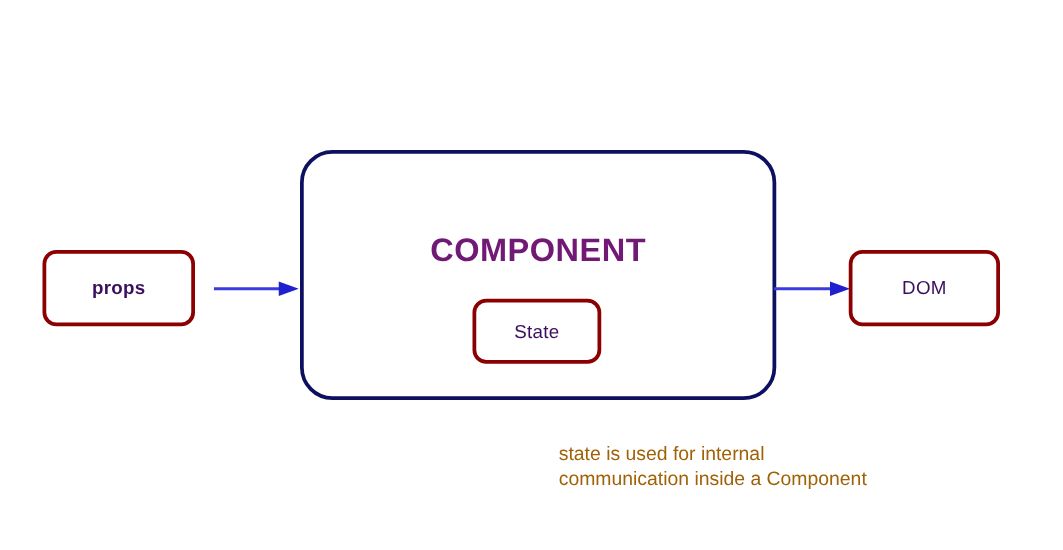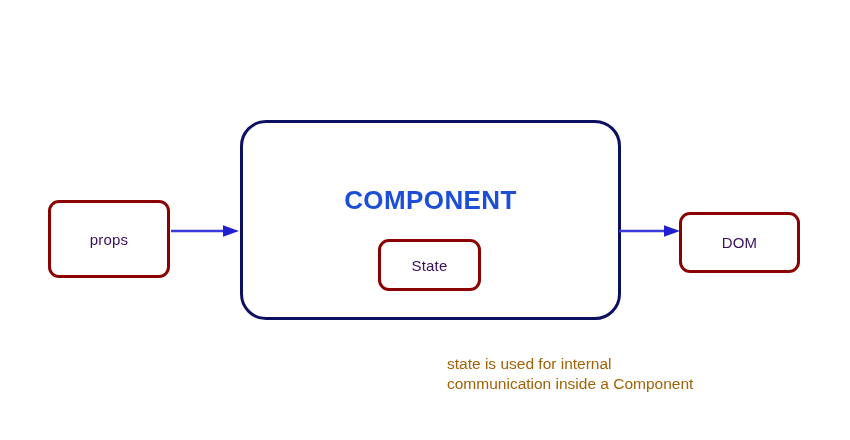--- a/index.html
+++ b/index.html
@@ -37,24 +37,25 @@
     color: #3b0f5e;
     font-family: "Liberation Sans", sans-serif;
     font-size: 15px;
     line-height: 1;
     letter-spacing: 0.2px;
     white-space: nowrap;
   }
 
   
   #props-node {
-    left: 48px;
+    left: 34px;
     top: 200px;
     width: 122px;
-    height: 78px;
+    height: 61px;
+    font-weight: bold;
   }
 
   
   #component-node {
     position: absolute;
     left: 240px;
     top: 120px;
     width: 381px;
     height: 200px;
     box-sizing: border-box;
@@ -62,21 +63,21 @@
     border-radius: 26px;
     background: #ffffff;
   }
 
   #component-title {
     position: absolute;
     left: 0;
     right: 0;
     top: 64px;
     text-align: center;
-    color: #1d4ed8;
+    color: #701a75;
     font-family: "Liberation Sans", sans-serif;
     font-size: 26px;
     font-weight: bold;
     line-height: 1;
     letter-spacing: 0.4px;
     white-space: nowrap;
   }
 
   
   #state-node {
@@ -86,21 +87,20 @@
     height: 52px;
     text-align: center;
   }
 
   
   #dom-node {
     left: 679px;
     top: 200px;
     width: 121px;
     height: 61px;
-    margin-top: 12px;
   }
 
   
   .arrow {
     position: absolute;
     height: 14px;
     display: block;
   }
   #arrow-props-component {
     left: 171px;

